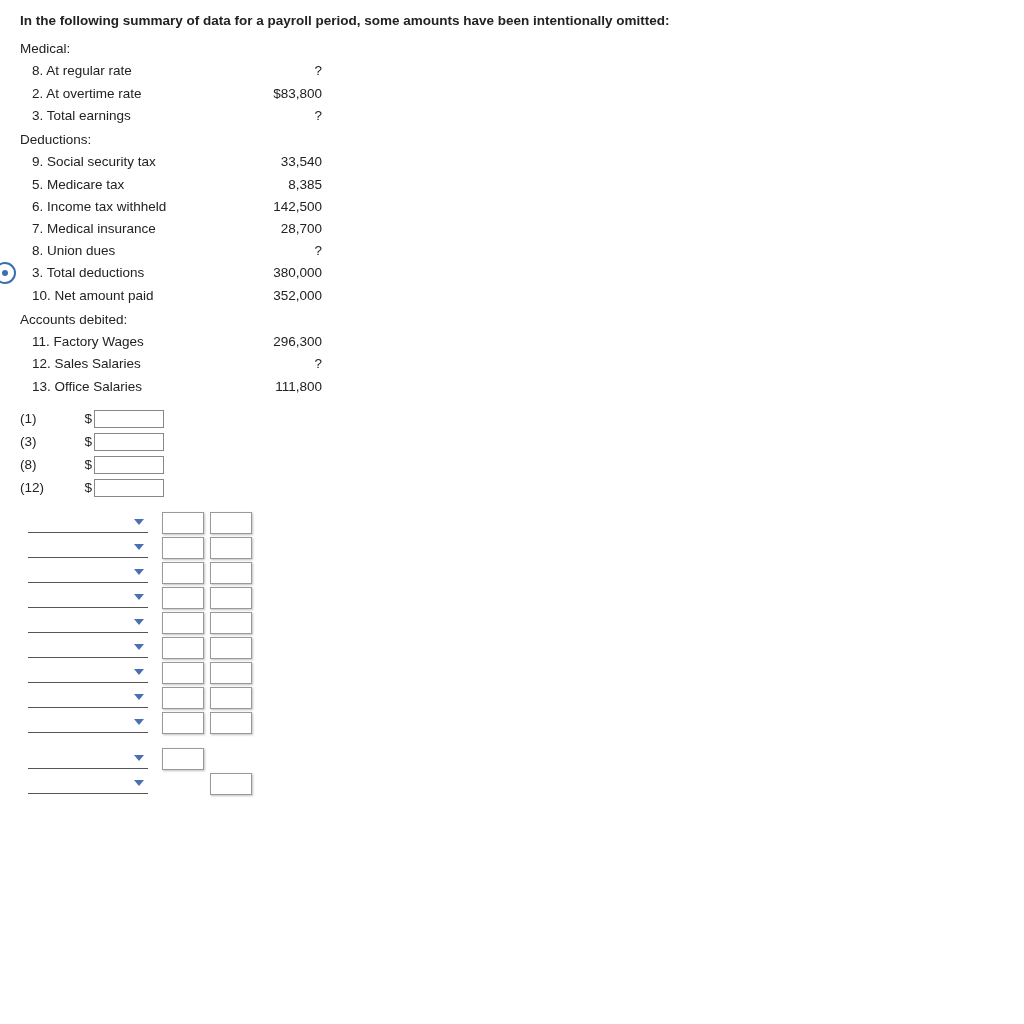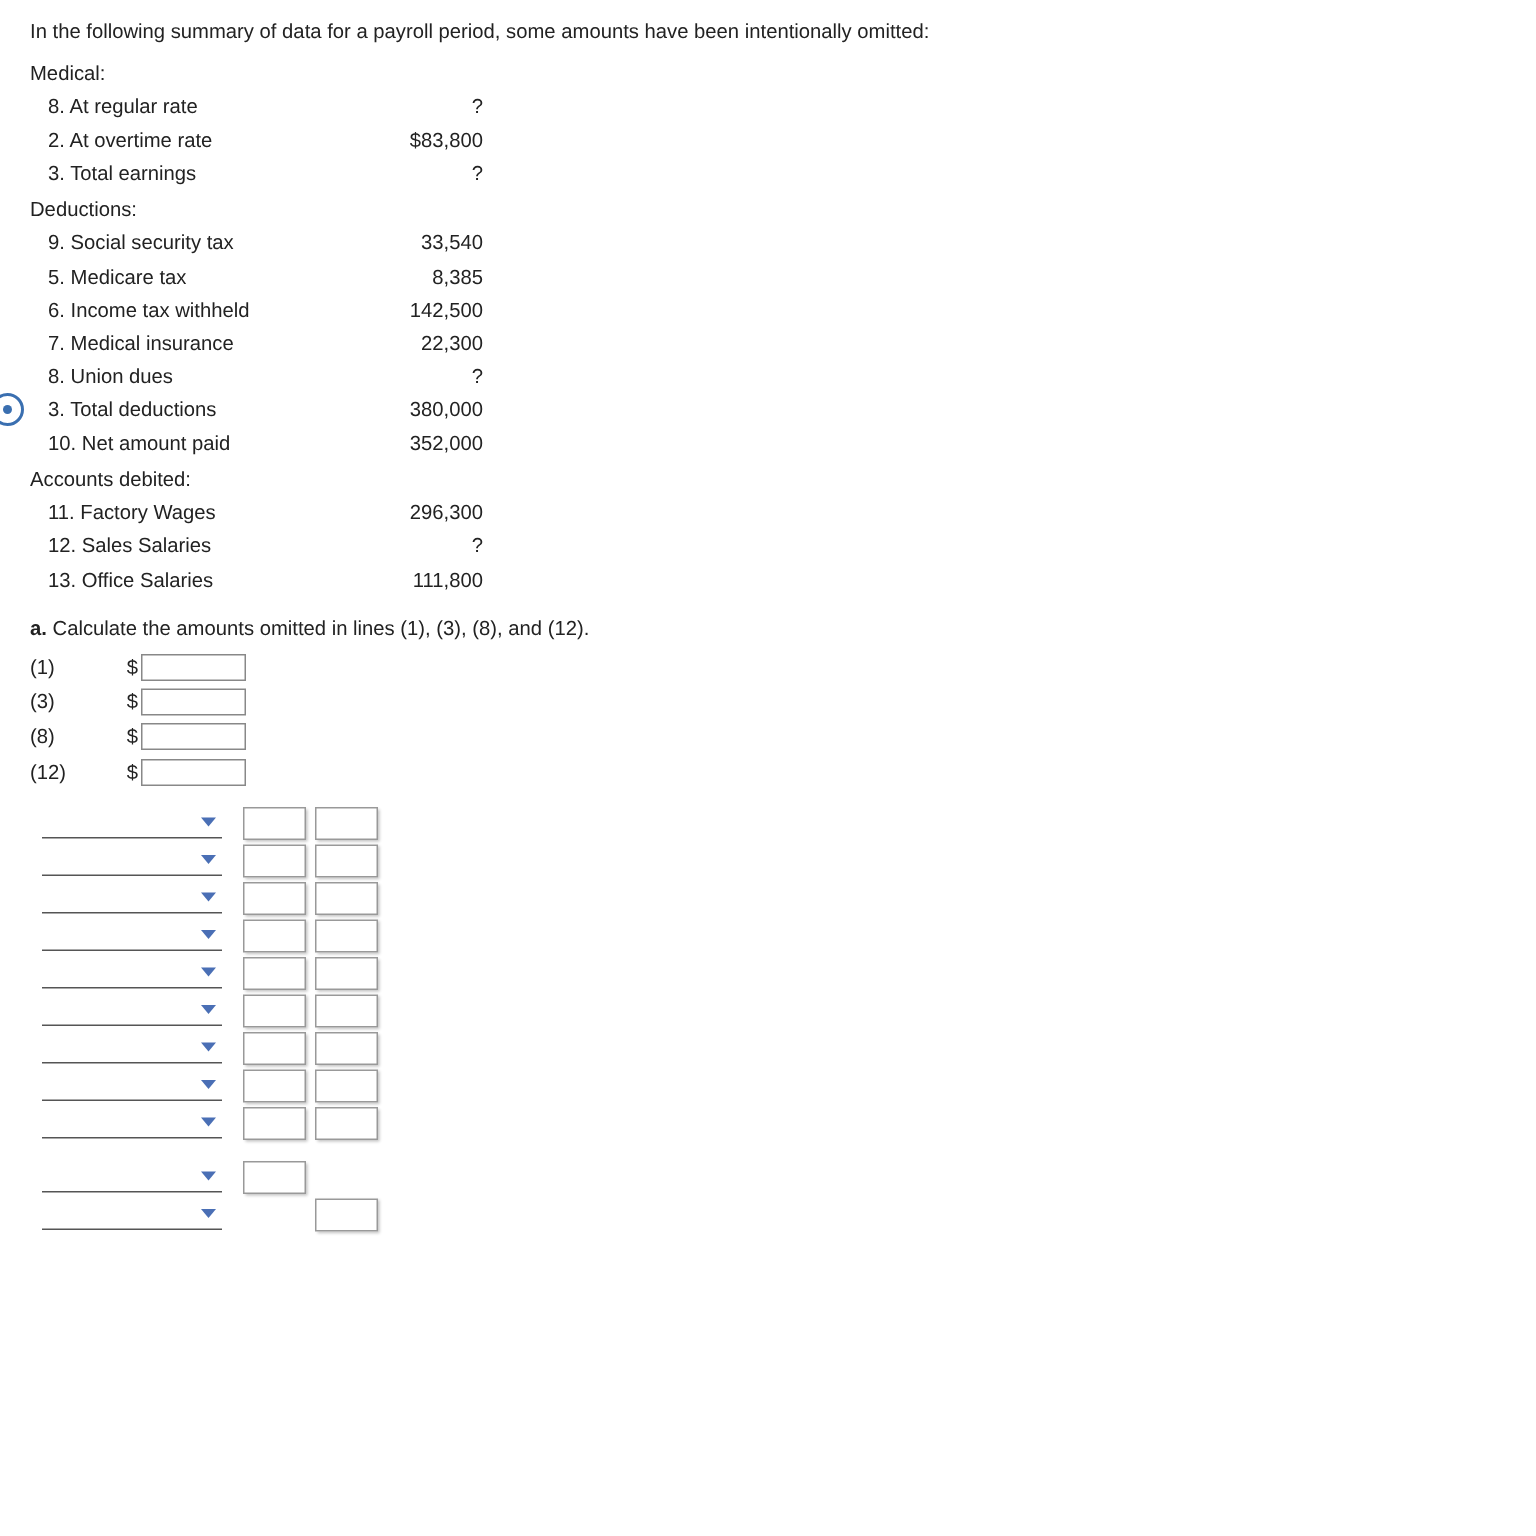--- a/index.html
+++ b/index.html
@@ -5,21 +5,21 @@
   * { box-sizing: border-box; }
   body {
     margin: 0;
     padding: 12px 20px;
     font-family: Verdana, Geneva, sans-serif;
     font-size: 13.5px;
     color: #222;
     background: #fff;
     line-height: 1.35;
   }
-  .intro { margin-bottom: 10px; }
+  .intro { margin-bottom: 10px; font-weight: bold; }
   .section-label { margin-top: 6px; margin-bottom: 4px; }
   .data-row {
     display: flex;
     margin: 4px 0 4px 12px;
     align-items: baseline;
   }
   .data-row .label { width: 200px; }
   .data-row .value { width: 90px; text-align: right; }
   .q-row {
     display: flex;
@@ -116,21 +116,21 @@
 <div class="data-row">
     <span class="label">5. Medicare tax</span>
     <span class="value">8,385</span>
   </div>
 <div class="data-row">
     <span class="label">6. Income tax withheld</span>
     <span class="value">142,500</span>
   </div>
 <div class="data-row">
     <span class="label">7. Medical insurance</span>
-    <span class="value">22,300</span>
+    <span class="value">28,700</span>
   </div>
 <div class="data-row">
     <span class="label">8. Union dues</span>
     <span class="value">?</span>
   </div>
 <div class="data-row">
     <span class="label">3. Total deductions</span>
     <span class="value">380,000</span>
   </div>
 <div class="data-row">
@@ -146,23 +146,20 @@
 <div class="data-row">
     <span class="label">12. Sales Salaries</span>
     <span class="value">?</span>
   </div>
 <div class="data-row">
     <span class="label">13. Office Salaries</span>
     <span class="value">111,800</span>
   </div>
 
 <div class="part">
-  <div class="part-label">
-    <b>a.</b><span>  Calculate the amounts omitted in lines (1), (3), (8), and (12).</span>
-  </div>
   <div id="part-a-rows">
       <div class="q-row">
         <span class="tag">(1)</span>
         <span class="dollar">$</span>
         <input class="text-input" style="">
       </div>
       <div class="q-row">
         <span class="tag">(3)</span>
         <span class="dollar">$</span>
         <input class="text-input" style="">

